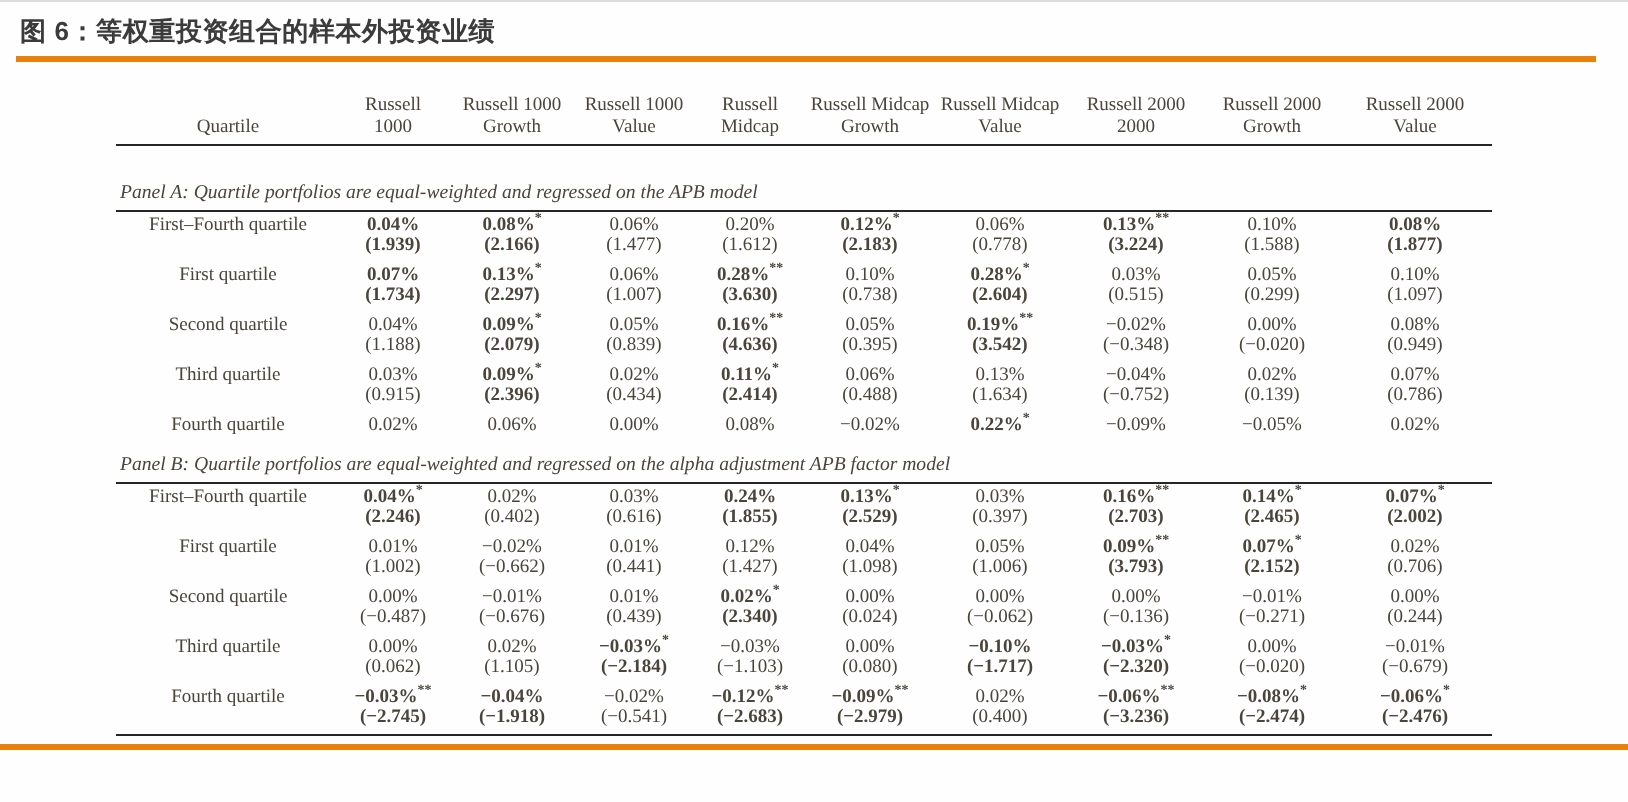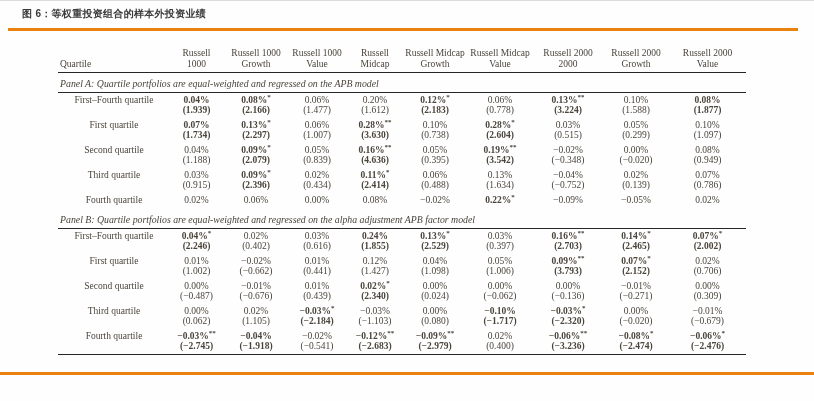--- a/index.html
+++ b/index.html
@@ -2,41 +2,41 @@
 <html><head>
 <meta charset="utf-8">
 <style>
   html,body{margin:0;padding:0;background:#ffffff;}
   .page{
     position:relative;width:814px;height:401px;background:#fefefe;
     border-top:1px solid #dcdcdc;box-sizing:border-box;
     font-family:"Liberation Sans",sans-serif;overflow:hidden;
   }
   .figure-title{
-    position:absolute;left:10px;top:6px;font-size:10px;font-weight:bold;
-    color:#3b3b3b;letter-spacing:.3px;margin-left:12px;
+    position:absolute;left:10px;top:6px;font-size:13px;font-weight:bold;
+    color:#3b3b3b;letter-spacing:.3px;
   }
   .rule-orange{position:absolute;background:#e8820c;height:3px;}
   .rule-title{left:8px;top:27px;width:790px;}
   .rule-footer{left:0;top:371px;width:814px;height:2.5px;}
   .source{
     position:absolute;left:18px;top:400px;font-size:10px;color:#595959;text-decoration:underline;
   }
   table.perf{
     position:absolute;left:58px;top:31px;width:688px;table-layout:fixed;
     border-collapse:collapse;font-family:"Liberation Serif","DejaVu Serif",serif;
     color:#4a443b;font-size:9.5px;
   }
   table.perf th{
     font-weight:normal;vertical-align:bottom;text-align:center;
     padding:16px 0 3px 0;line-height:10.5px;border-bottom:1.4px solid #262626;
   }
-  table.perf th.corner{text-align:left;padding-left:2px;}
+  table.perf th.corner{text-align:center;padding-left:2px;}
   tr.caption td{
-    font-style:italic;font-size:9.8px;text-align:left;padding:5px 0 3px 2px;
+    font-style:italic;font-size:9.8px;text-align:left;padding:18px 0 3px 2px;
     border-bottom:1.2px solid #262626;color:#4a443b;
   }
   tr.caption-b td{padding-top:9px;}
   tr.vrow td{text-align:center;padding:2px 0 0 0;line-height:10px;}
   tr.trow td{text-align:center;padding:0 0 3px 0;line-height:10px;}
   td.label{text-align:right;padding-left:2px !important;}
   td.b{font-weight:bold;}
   tr.last td{border-bottom:1.4px solid #262626;}
   sup{font-size:7px;line-height:0;}
 </style>
@@ -279,21 +279,21 @@
         <tr class="trow">
           <td class="label"></td>
           <td>(−0.487)</td>
           <td>(−0.676)</td>
           <td>(0.439)</td>
           <td class="b">(2.340)</td>
           <td>(0.024)</td>
           <td>(−0.062)</td>
           <td>(−0.136)</td>
           <td>(−0.271)</td>
-          <td>(0.309)</td>
+          <td>(0.244)</td>
         </tr>
         <tr class="vrow">
           <td class="label">Third quartile</td>
           <td>0.00%</td>
           <td>0.02%</td>
           <td class="b">−0.03%<sup>*</sup></td>
           <td>−0.03%</td>
           <td>0.00%</td>
           <td class="b">−0.10%</td>
           <td class="b">−0.03%<sup>*</sup></td>

